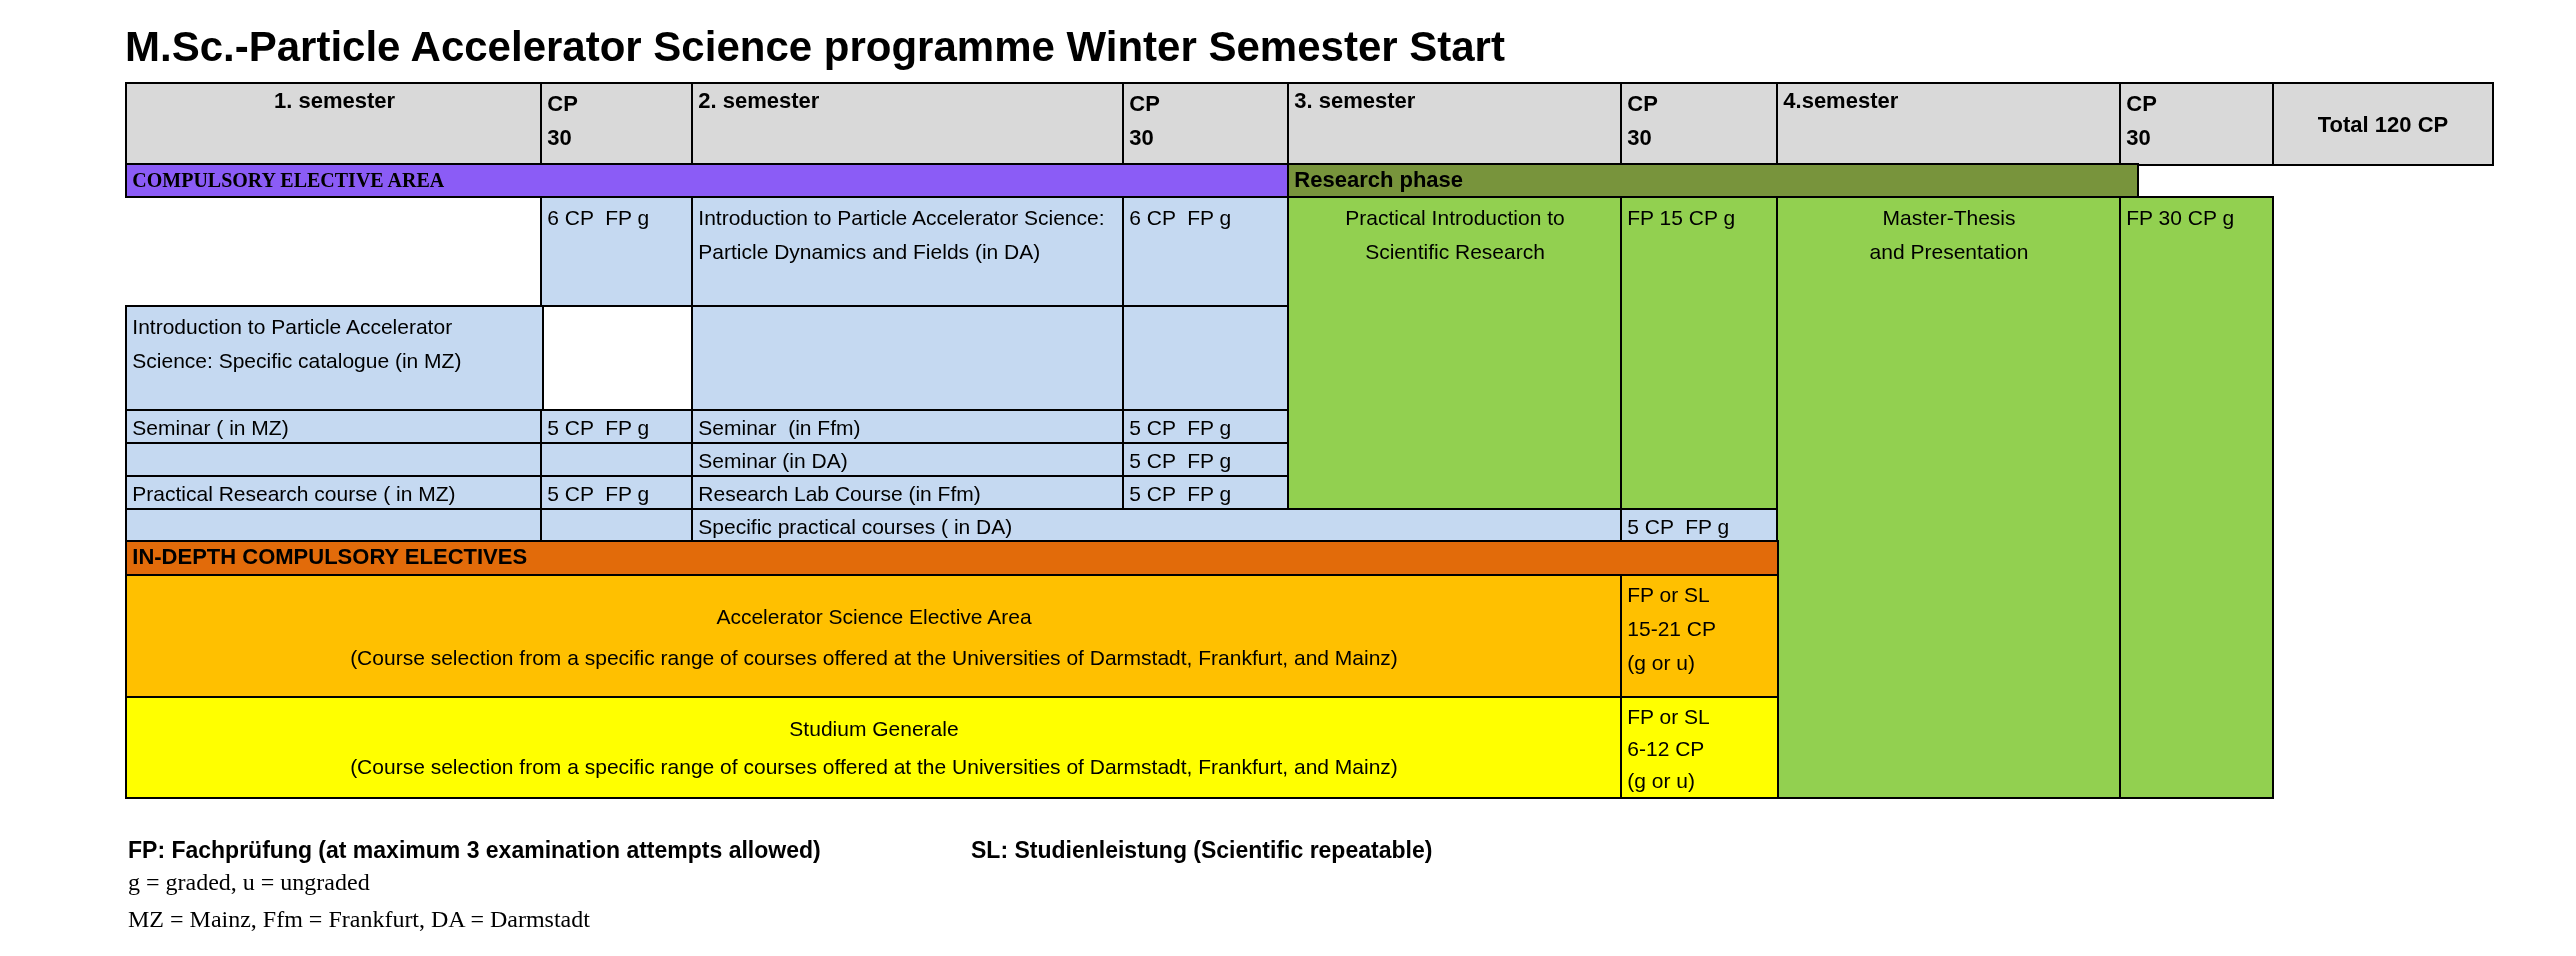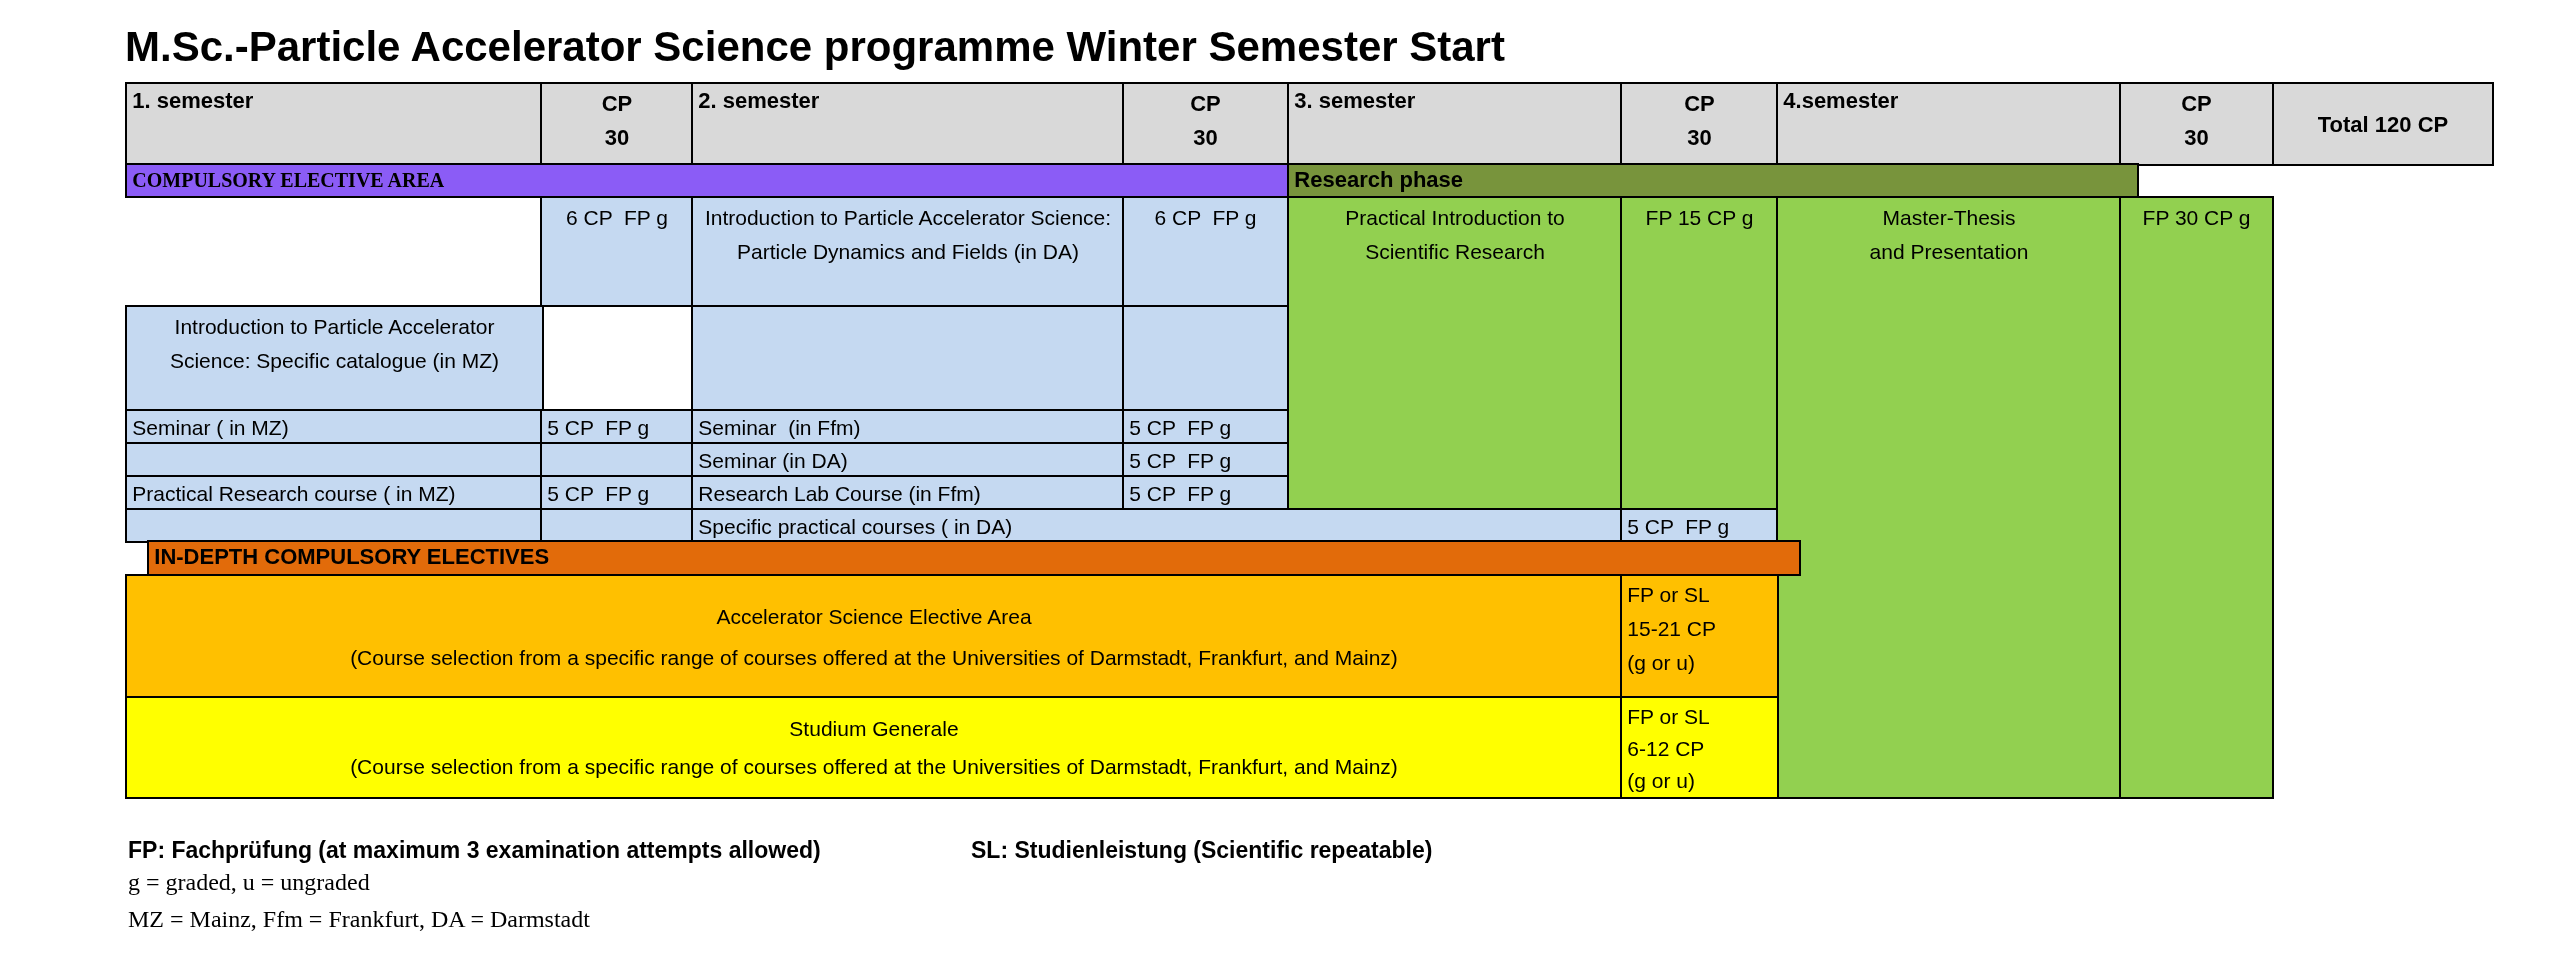--- a/index.html
+++ b/index.html
@@ -1,20 +1,20 @@
 <!DOCTYPE html>
 <html style="font-size:14px"><head>
 <meta charset="utf-8">
 <style>
   html,body{margin:0;padding:0;background:#fff;}
   #canvas{position:relative;width:2576px;height:956px;background:#fff;overflow:hidden;
           font-family:"Liberation Sans",sans-serif;color:#000;}
   .cell{position:absolute;box-sizing:border-box;border:2.6px solid #000;
         font-size:21px;line-height:29px;padding:1.8px 5.3px;overflow:hidden;}
-  .tall{line-height:34px;padding-top:2.6px;text-align:center;}
+  .tall{line-height:34px;padding-top:2.6px;}
   .gray{background:#d9d9d9;font-weight:bold;font-size:22px;}
   .lblue{background:#c5d9f1;}
   .green{background:#92d050;}
   .band-blue{background:#8b5cf6;font-weight:bold;font-size:20px;line-height:26.5px;font-family:Liberation Serif, serif;}
   .band-olive{background:#78943c;font-weight:bold;font-size:22px;line-height:26.5px;}
   .band-orange{background:#e26b0a;font-weight:bold;font-size:22px;line-height:26.5px;}
   .amber{background:#ffc000;}
   .yellow{background:#ffff00;}
   .pre{white-space:pre-wrap;}
   .ctr{text-align:center;}
@@ -25,21 +25,21 @@
   .foot-bold{position:absolute;font-size:23px;font-weight:bold;}
   .foot-serif{position:absolute;font-family:"Liberation Serif",serif;font-size:24px;}
 </style>
 </head>
 <body>
 
 <div id="canvas">
 
   <div id="title">M.Sc.-Particle Accelerator Science programme Winter Semester Start</div>
 
-  <div class="cell gray" style="left:125px;top:82px;width:419px;height:84px;">1. semester</div>
+  <div class="cell gray" style="left:125px;top:82px;width:419px;height:84px;text-align:center;">1. semester</div>
   <div class="cell gray pre tall" style="left:540px;top:82px;width:154px;height:84px;">CP
 30</div>
   <div class="cell gray" style="left:691px;top:82px;width:434px;height:84px;">2. semester</div>
   <div class="cell gray pre tall" style="left:1122px;top:82px;width:167px;height:84px;">CP
 30</div>
   <div class="cell gray" style="left:1287px;top:82px;width:336px;height:84px;">3. semester</div>
   <div class="cell gray pre tall" style="left:1620px;top:82px;width:159px;height:84px;">CP
 30</div>
   <div class="cell gray" style="left:1776px;top:82px;width:346px;height:84px;">4.semester</div>
   <div class="cell gray pre tall" style="left:2119px;top:82px;width:155px;height:84px;">CP
@@ -77,21 +77,21 @@
   <div class="cell lblue" style="left:691px;top:508px;width:931px;height:35px;">Specific practical courses ( in DA)</div>
   <div class="cell lblue pre" style="left:1620px;top:508px;width:159px;height:35px;">5 CP  FP g</div>
 
   <div class="cell green pre ctr tall" style="left:1287px;top:196px;width:336px;height:314px;">Practical Introduction to
 Scientific Research</div>
   <div class="cell green tall" style="left:1620px;top:196px;width:159px;height:314px;">FP 15 CP g</div>
   <div class="cell green pre ctr tall" style="left:1776px;top:196px;width:346px;height:603px;">Master-Thesis
 and Presentation</div>
   <div class="cell green tall" style="left:2119px;top:196px;width:155px;height:603px;">FP 30 CP g</div>
 
-  <div class="cell band-orange" style="left:125px;top:540px;width:1654px;height:36px;margin-left:22px;">IN-DEPTH COMPULSORY ELECTIVES</div>
+  <div class="cell band-orange" style="left:125px;top:540px;width:1654px;height:36px;">IN-DEPTH COMPULSORY ELECTIVES</div>
 
   <div class="cell amber colflex" style="left:125px;top:574px;width:1498px;height:125px;">
     <div>Accelerator Science Elective Area</div>
     <div>(Course selection from a specific range of courses offered at the Universities of Darmstadt, Frankfurt, and Mainz)</div>
   </div>
   <div class="cell amber pre" style="left:1620px;top:574px;width:159px;height:125px;line-height:34px;">FP or SL
 15-21 CP
 (g or u)</div>
 
   <div class="cell yellow colflex" style="left:125px;top:696px;width:1498px;height:103px;gap:12.4px;">

